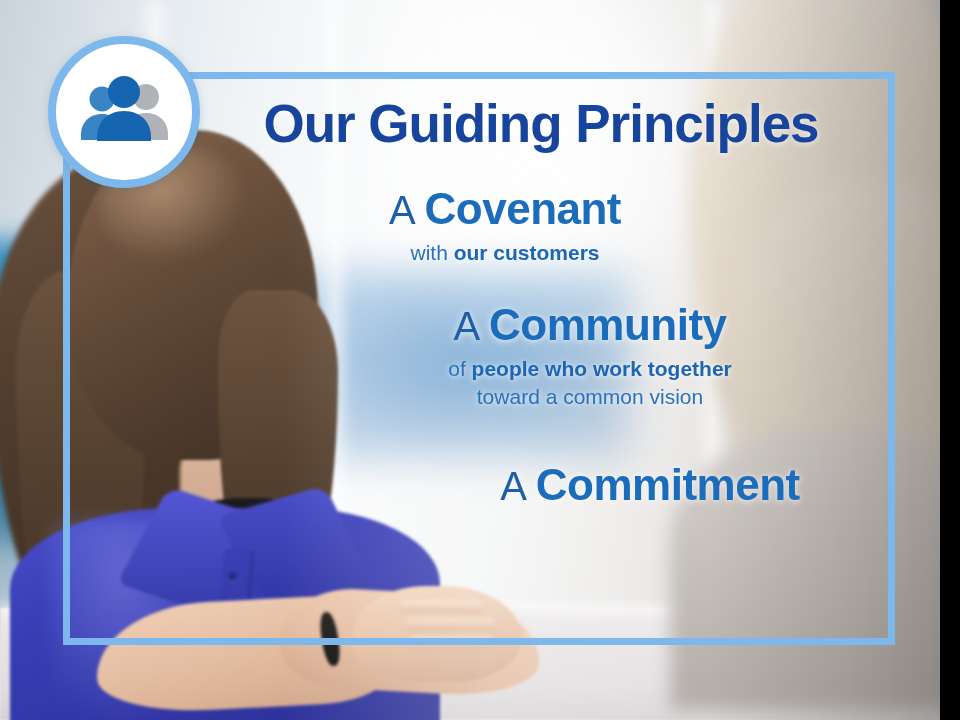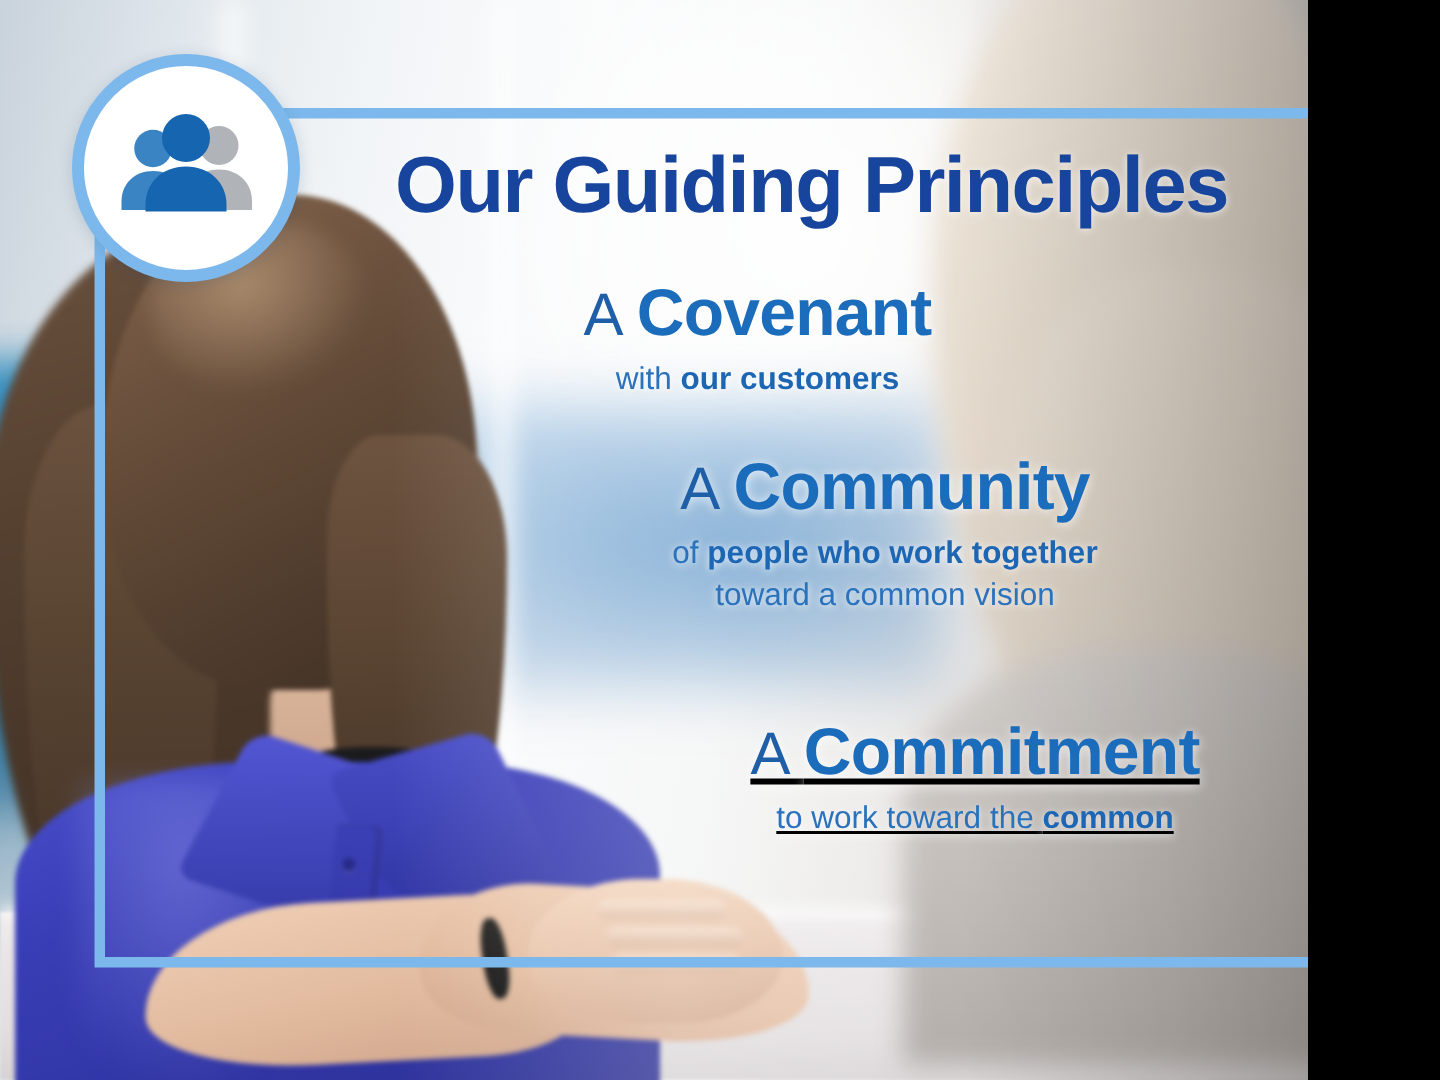--- a/index.html
+++ b/index.html
@@ -3,21 +3,21 @@
 <meta charset="utf-8">
 <title>Our Guiding Principles</title>
 <style>
   html, body {
     margin: 0;
     padding: 0;
     background: #000;
   }
   #stage {
     position: relative;
-    width: 872px;
+    width: 940px;
     height: 720px;
     overflow: hidden;
     font-family: "Liberation Sans", sans-serif;
     background: #fde047;
   }
 
   
   .photo { position:absolute; inset:0; overflow:hidden; }
 
   
@@ -337,21 +337,21 @@
   }
   .p-sub {
     font-size:21px; line-height:1.32; color:#2a72bc;
     text-shadow: 0 1px 6px rgba(255,255,255,.9);
     margin-top:7px; white-space:nowrap;
   }
   .p-sub b { font-weight:bold; color:#1c66b4; }
 
   .p1 { left:330px; top:186px; text-align:center; width:350px; }
   .p2 { left:380px; top:302px; text-align:center; width:420px; }
-  .p3 { left:430px; top:479px; text-align:center; width:440px;text-decoration:underline; }
+  .p3 { left:430px; top:462px; text-align:center; width:440px; }
   .p1 .p-sub, .p2 .p-sub, .p3 .p-sub { text-align:center; }
   .p3 .p-sub { line-height:1.34; }
 </style>
 </head>
 <body>
 
 <div id="stage">
 
   <div class="photo">
     <div class="bg-base"></div>
@@ -453,18 +453,17 @@
       <div class="p-sub">
         <span><span>with </span><b>our customers</b></span>
       </div>
     </div>
 
     <div class="principle p3">
       <div class="p-head">
         <span class="lead">A </span><span class="word">Commitment</span>
       </div>
       <div class="p-sub">
-        <div><span>to work toward the </span><b>common</b></div>
       </div>
     </div>
   </div>
 
 </div>
 
 </body></html>

